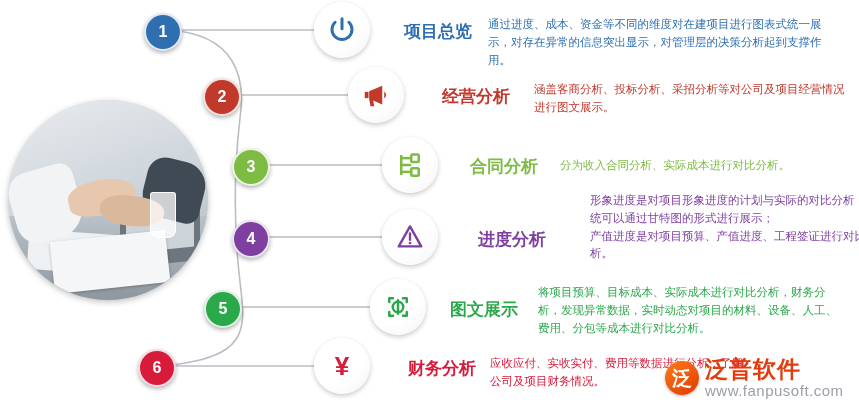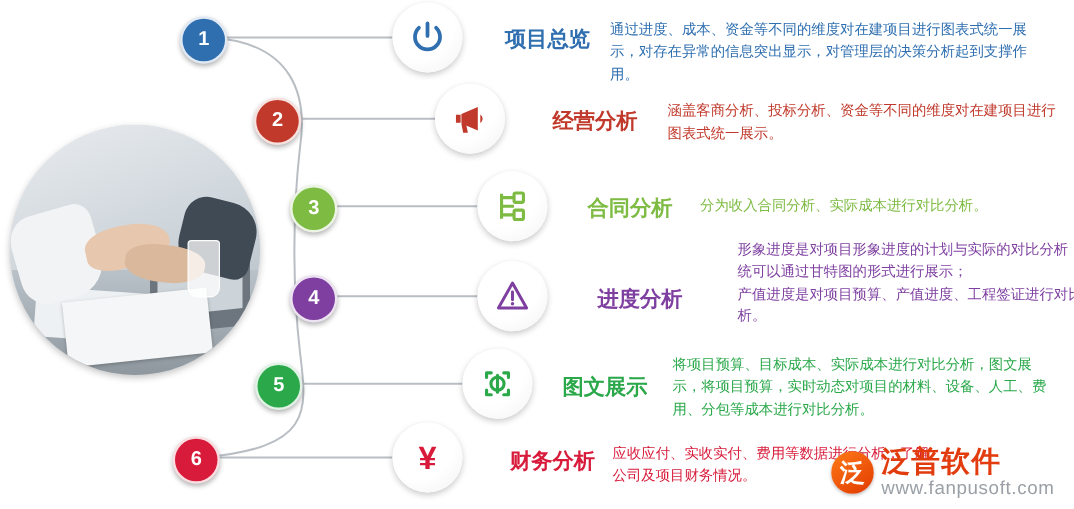--- a/index.html
+++ b/index.html
@@ -132,21 +132,21 @@
     <span>
       <svg width="30" height="30" viewBox="0 0 24 24" fill="#c0392b">
         <path d="M3 9.5 L3 14.5 L6 14.5 L6 9.5 Z"></path>
         <path d="M6.5 9 L17 4.5 L17 19.5 L6.5 15 Z"></path>
         <path d="M6.5 15.2 L9.5 15.2 L10.6 21 L7.6 21 Z"></path>
         <path d="M18.6 9.2 A3.4 3.4 0 0 1 18.6 14.8 L18.6 9.2 Z"></path>
       </svg>
     </span>
   </div>
   <div class="row-title" style="left:430px;top:85px;color:#c0392b;">经营分析</div>
-  <div class="row-desc" style="left:534px;top:81px;width:318px;color:#c0392b;">涵盖客商分析、投标分析、资金等不同的维度对在建项目进行图表式统一展示。</div>
+  <div class="row-desc" style="left:534px;top:81px;width:318px;color:#c0392b;">涵盖客商分析、投标分析、采招分析等对公司及项目经营情况进行图文展示。</div>
 
   <div class="num" style="left:232px;top:148px;background:#7dbb42;">
     <span>3</span>
   </div>
   <div class="iconcircle" style="left:382px;top:137px;">
     <span>
       <svg width="30" height="30" viewBox="0 0 24 24" fill="none" stroke="#7dbb42" stroke-width="2">
         <path d="M5 4 L5 20"></path>
         <path d="M5 6.5 L13 6.5"></path>
         <path d="M5 12 L13 12"></path>
@@ -181,21 +181,21 @@
   <div class="iconcircle" style="left:370px;top:279px;">
     <span>
       <svg width="30" height="30" viewBox="0 0 24 24" fill="none" stroke="#2aa84a" stroke-width="2" stroke-linecap="round">
         <path d="M5 5 L5 8 M5 5 L8 5 M19 5 L19 8 M19 5 L16 5 M5 19 L5 16 M5 19 L8 19 M19 19 L19 16 M19 19 L16 19"></path>
         <circle cx="12" cy="12" r="4.2"></circle>
         <path d="M12 6.6 L12 17.4"></path>
       </svg>
     </span>
   </div>
   <div class="row-title" style="left:438px;top:298px;color:#2aa84a;">图文展示</div>
-  <div class="row-desc" style="left:538px;top:284px;width:310px;color:#2aa84a;">将项目预算、目标成本、实际成本进行对比分析，图文展示，将项目预算，实时动态对项目的材料、设备、人工、费用、分包等成本进行对比分析。</div>
+  <div class="row-desc" style="left:538px;top:284px;width:310px;color:#2aa84a;">将项目预算、目标成本、实际成本进行对比分析，财务分析，发现异常数据，实时动态对项目的材料、设备、人工、费用、分包等成本进行对比分析。</div>
 
   <div class="num" style="left:138px;top:349px;background:#d81b3a;">
     <span>6</span>
   </div>
   <div class="iconcircle" style="left:314px;top:338px;">
     <span class="iconglyph" style="color:#d81b3a;">¥</span>
   </div>
   <div class="row-title" style="left:396px;top:357px;color:#d81b3a;">财务分析</div>
   <div class="row-desc" style="left:490px;top:355px;width:262px;color:#d81b3a;">应收应付、实收实付、费用等数据进行分析，了解公司及项目财务情况。</div>
 

